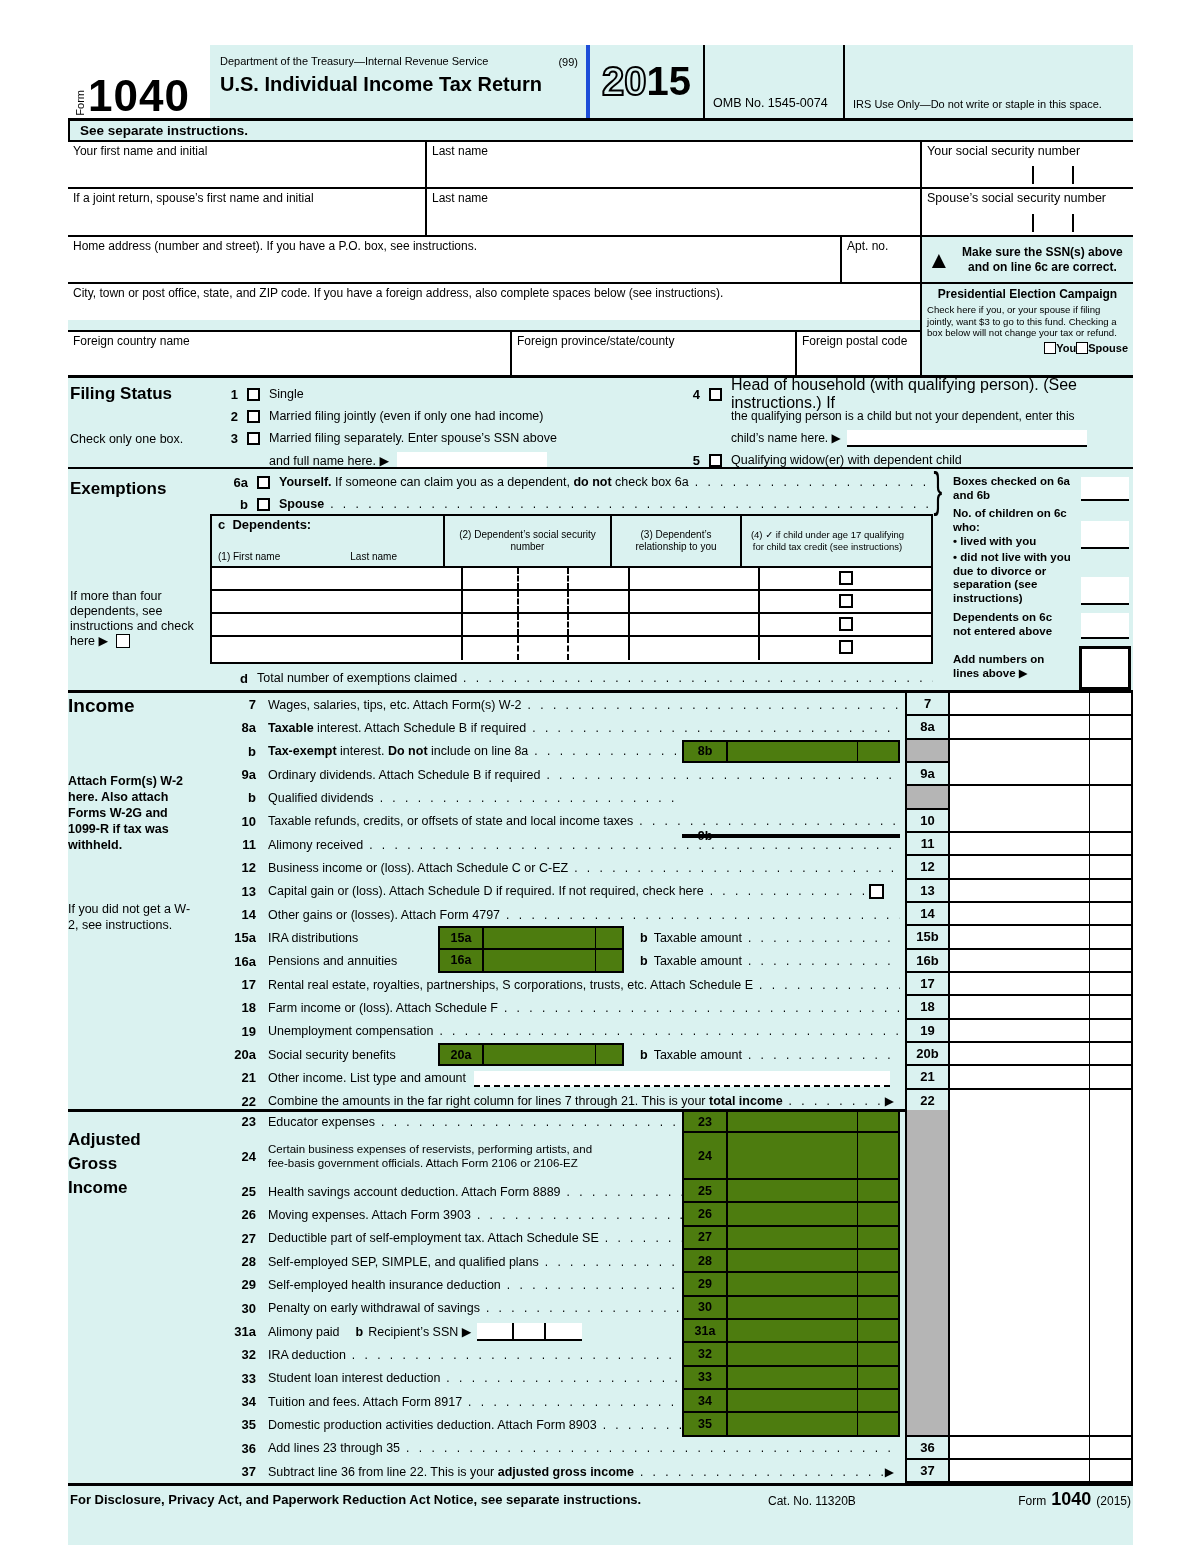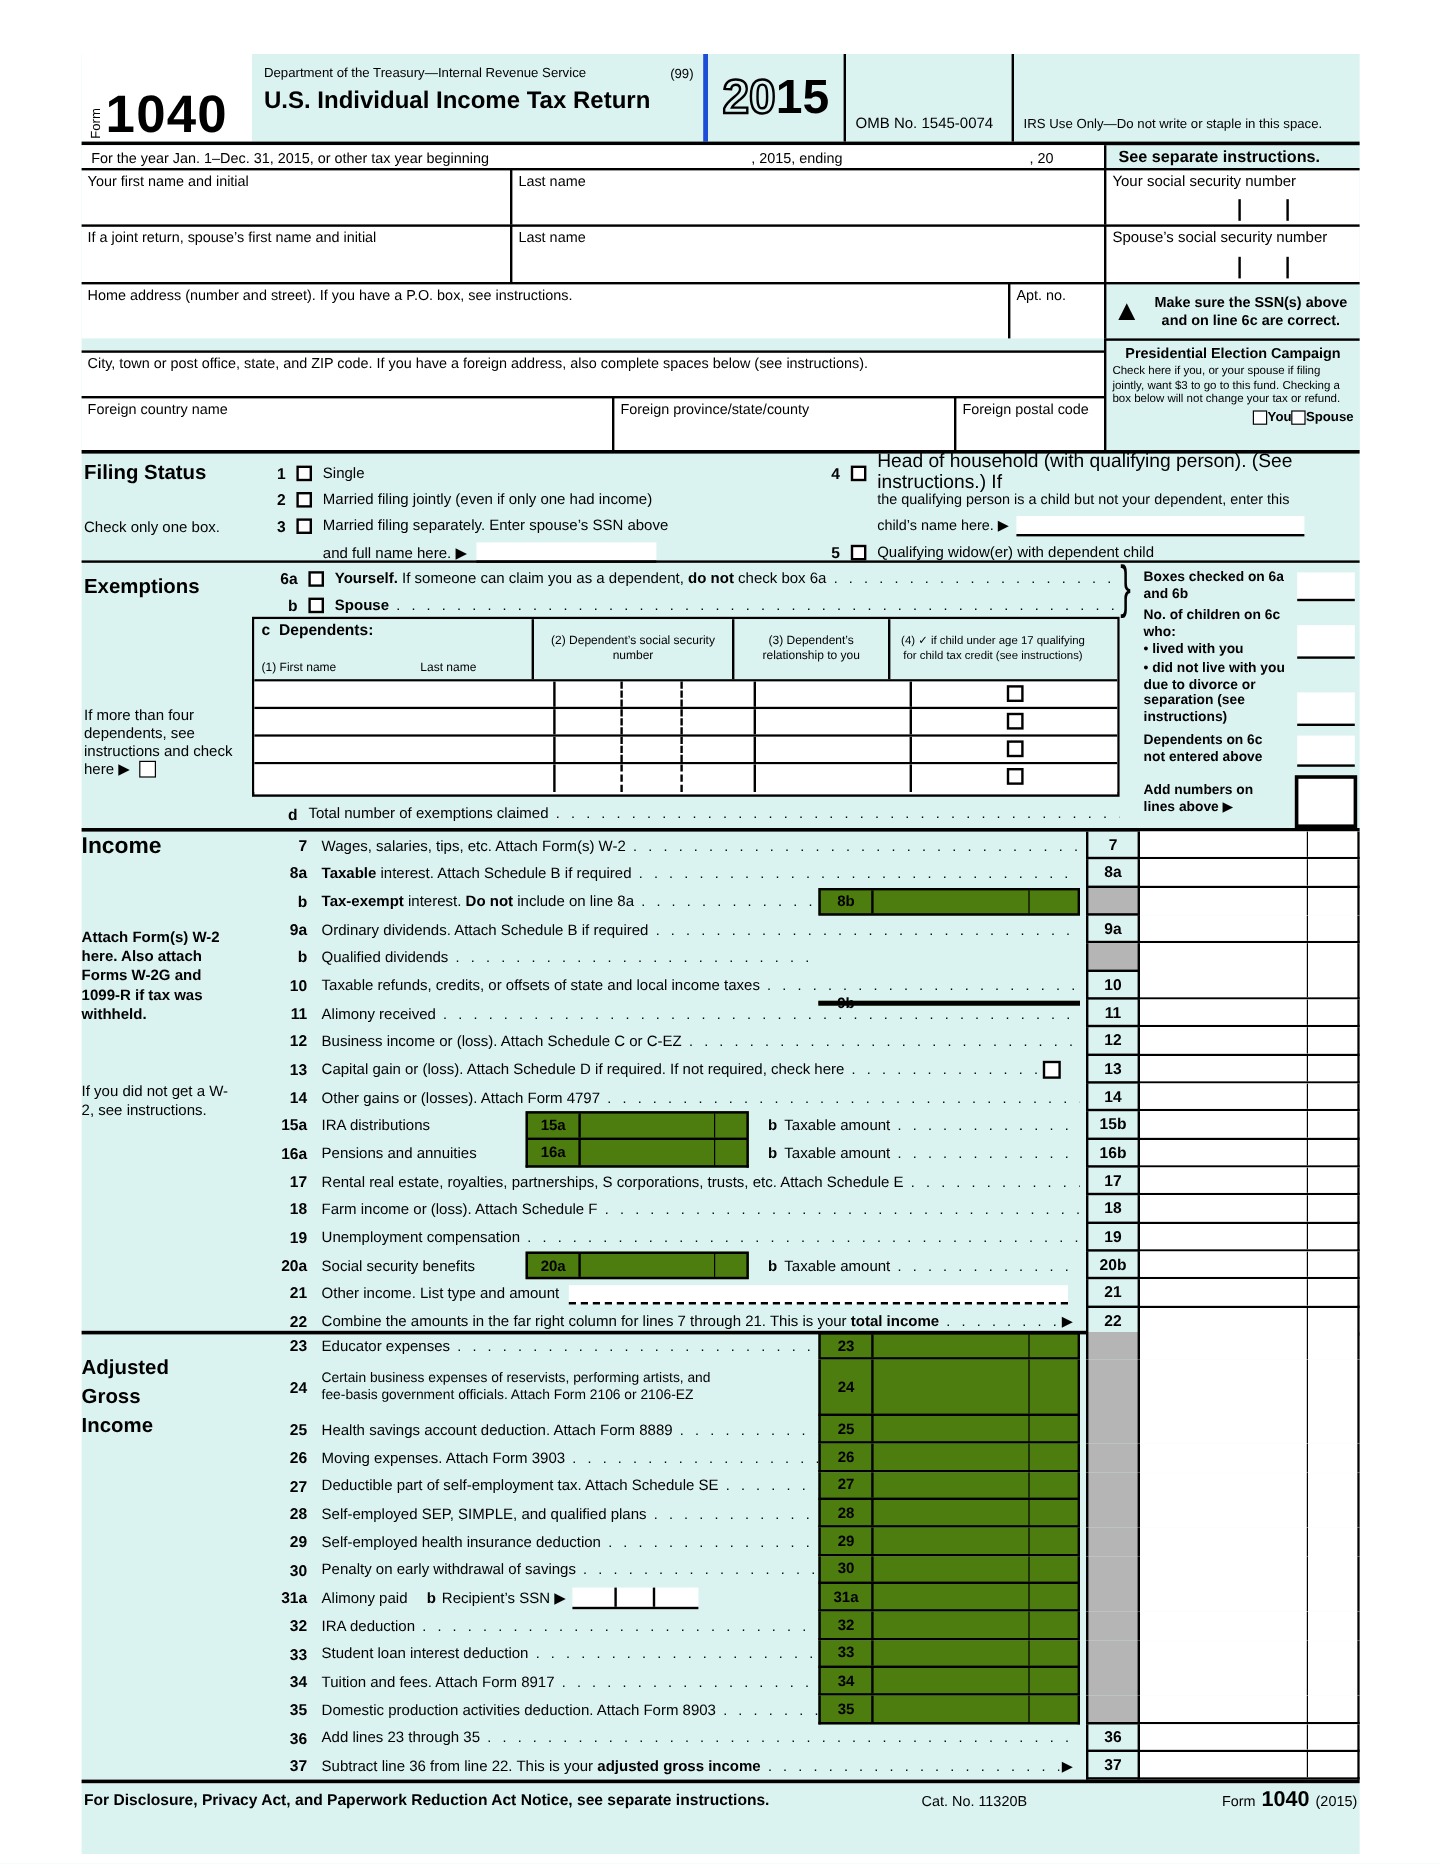--- a/index.html
+++ b/index.html
@@ -125,25 +125,20 @@
     </div>
     <div class="h-year">
       <span class="y20">20</span>
           <span class="y15">15</span>
     </div>
     <div class="h-omb">OMB No. 1545-0074</div>
     <div class="h-irs">IRS Use Only—Do not write or staple in this space.</div>
   </div>
 
   <div class="year-row">
-    <div class="yr-main">
-      <span style="left:8px">For the year Jan. 1–Dec. 31, 2015, or other tax year beginning</span>
-      <span style="left:558px">, 2015, ending</span>
-      <span style="left:790px">, 20</span>
-    </div>
     <div class="yr-see">See separate instructions.</div>
   </div>
 
   <div class="idgrid">
     <div class="cell noL" style="left:0;top:0;width:357px;height:47px"><span>Your first name and initial</span></div>
     <div class="cell" style="left:357px;top:0;width:495px;height:47px"><span>Last name</span></div>
     <div class="cell" style="left:852px;top:0;width:213px;height:47px">
       <span class="lbl-b">Your social security number</span>
       <div class="vbar" style="left:110px;top:24px;height:18px"></div>
       <div class="vbar" style="left:150px;top:24px;height:18px"></div>
@@ -154,21 +149,21 @@
       <span class="lbl-b">Spouse’s social security number</span>
       <div class="vbar" style="left:110px;top:25px;height:18px"></div>
       <div class="vbar" style="left:150px;top:25px;height:18px"></div>
     </div>
     <div class="cell noL" style="left:0;top:95px;width:772px;height:47px"><span>Home address (number and street). If you have a P.O. box, see instructions.</span></div>
     <div class="cell" style="left:772px;top:95px;width:80px;height:47px"><span>Apt. no.</span></div>
     <div class="cell cyan notice" style="left:852px;top:95px;width:213px;height:47px">
       <span class="tri">▲</span>
       <span class="notice-txt">Make sure the SSN(s) above and on line 6c are correct.</span>
     </div>
-    <div class="cell noL" style="left:0;top:152px;width:852px;height:38px"><span>City, town or post office, state, and ZIP code. If you have a foreign address, also complete spaces below (see instructions).</span></div>
+    <div class="cell noL" style="left:0;top:142px;width:852px;height:38px"><span>City, town or post office, state, and ZIP code. If you have a foreign address, also complete spaces below (see instructions).</span></div>
     <div class="cell cyan" style="left:852px;top:142px;width:213px;height:93px">
       <div class="camp-title">Presidential Election Campaign</div>
       <div class="camp-txt">Check here if you, or your spouse if filing jointly, want $3 to go to this fund. Checking a box below will not change your tax or refund.</div>
       <div class="camp-checks">
         <span class="cbs"></span>
         <span>You</span>
         <span class="cbs"></span>
         <span>Spouse</span>
       </div>
     </div>

